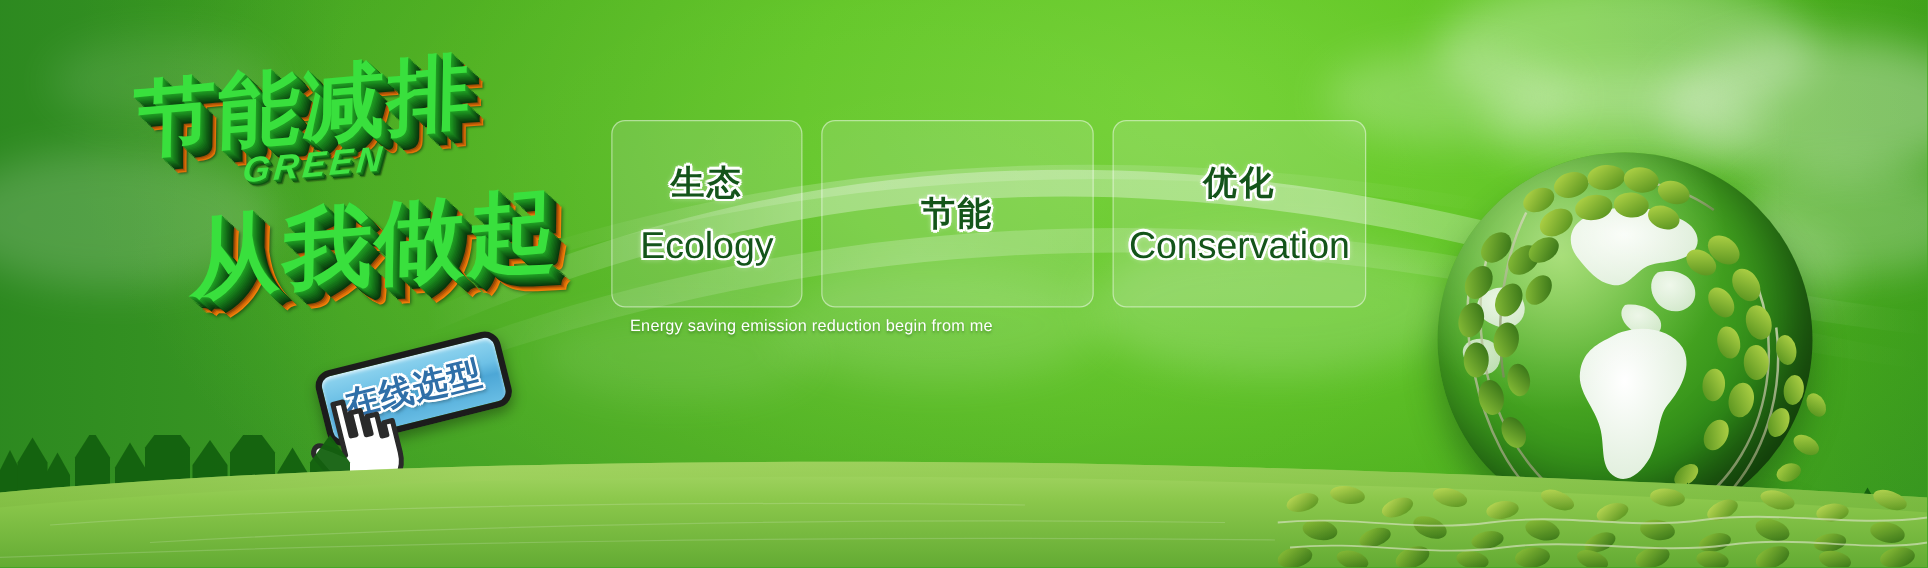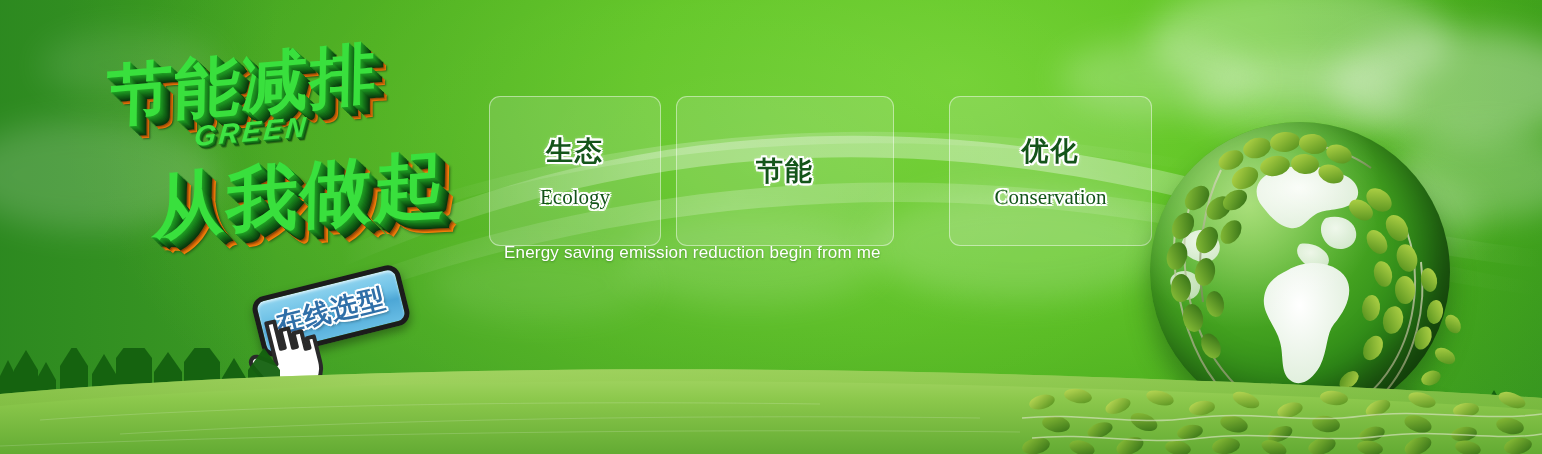--- a/index.html
+++ b/index.html
@@ -66,48 +66,47 @@
       1px 1px 0 #1f9a22, 2px 2px 0 #1c8f20, 3px 3px 0 #19851d,
       4px 4px 0 #16791a, 5px 5px 0 #146e18, 6px 6px 0 #116315,
       7px 7px 0 #0f5813, 8px 8px 0 #0d4d11, 9px 9px 0 #0b420e,
       10px 10px 0 #09370c, 11px 11px 0 #8f4607, 12px 12px 0 #b85806,
       13px 13px 0 #da6d07, 14px 14px 0 #f07f0a, 15px 15px 3px rgba(0,0,0,.45);
   }
 
   
   .features{position:absolute;left:489px;top:96px;display:flex;gap:15px;}
   .fbox{
-    width:172px;height:150px;border-radius:11px;
+    width:153px;height:150px;border-radius:11px;
     border:1px solid rgba(255,255,255,.45);
     background:rgba(255,255,255,.13);
     display:flex;flex-direction:column;align-items:center;justify-content:center;
     gap:16px;
   }
   .fbox.wide{width:218px;}
-  .fbox.wide3{width:203px;margin-left:40px;}
+  .fbox.wide3{width:203px;}
   .f-cn{
     font-size:27px;font-weight:bold;color:#14551a;letter-spacing:2px;
     text-shadow:
       -1.6px -1.6px 0 #fff, 1.6px -1.6px 0 #fff, -1.6px 1.6px 0 #fff, 1.6px 1.6px 0 #fff,
       0 -2px 0 #fff, 0 2px 0 #fff, -2px 0 0 #fff, 2px 0 0 #fff,
       0 0 5px rgba(255,255,255,.9);
   }
   .f-en{
-    font-size:21px;color:#14551a;letter-spacing:0px;white-space:nowrap;
+    font-size:30px;color:#14551a;letter-spacing:0px;white-space:nowrap;
     text-shadow:
       -1.6px -1.6px 0 #fff, 1.6px -1.6px 0 #fff, -1.6px 1.6px 0 #fff, 1.6px 1.6px 0 #fff,
       0 -2px 0 #fff, 0 2px 0 #fff, -2px 0 0 #fff, 2px 0 0 #fff,
       0 0 5px rgba(255,255,255,.9);
-    font-family: Liberation Serif, serif;
   }
 
   
   .tagline{
-    position:absolute;left:504px;top:243px;
-    font-size:17px;color:#ffffff;letter-spacing:.2px;white-space:nowrap;
+    position:absolute;left:504px;top:253px;
+    font-size:13px;color:#ffffff;letter-spacing:.2px;white-space:nowrap;
     text-shadow:0 1px 2px rgba(30,90,20,.45);
   }
 
   
   .cta-wrap{position:absolute;left:255px;top:272px;width:175px;height:110px;}
   .cta{
     position:absolute;left:0;top:8px;width:152px;height:62px;
     transform:rotate(-14deg);
     border-radius:13px;
     background:linear-gradient(180deg,#8fd4ef 0%, #6ec1e6 38%, #4da7d6 58%, #68bde4 100%);

